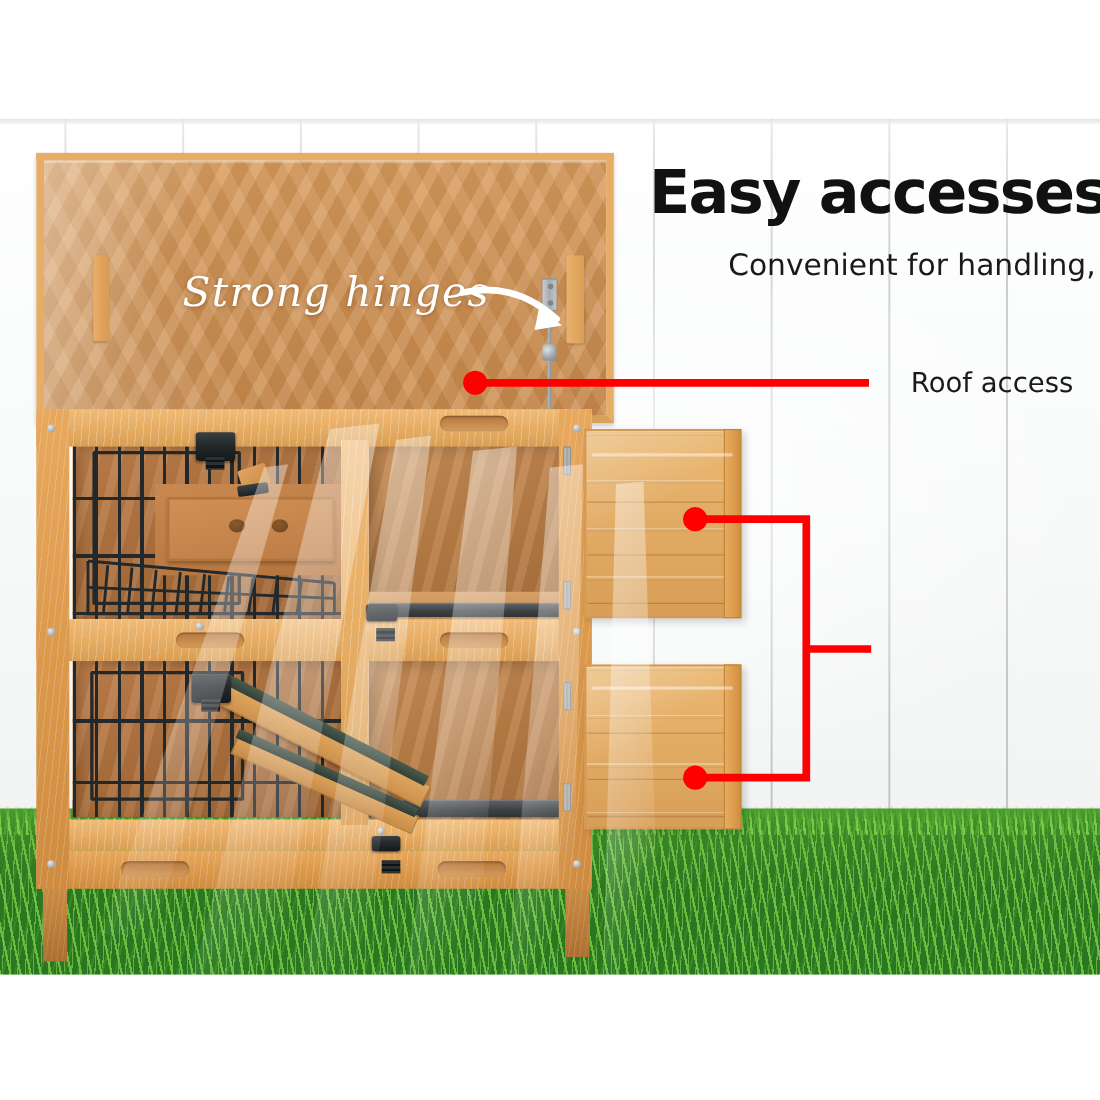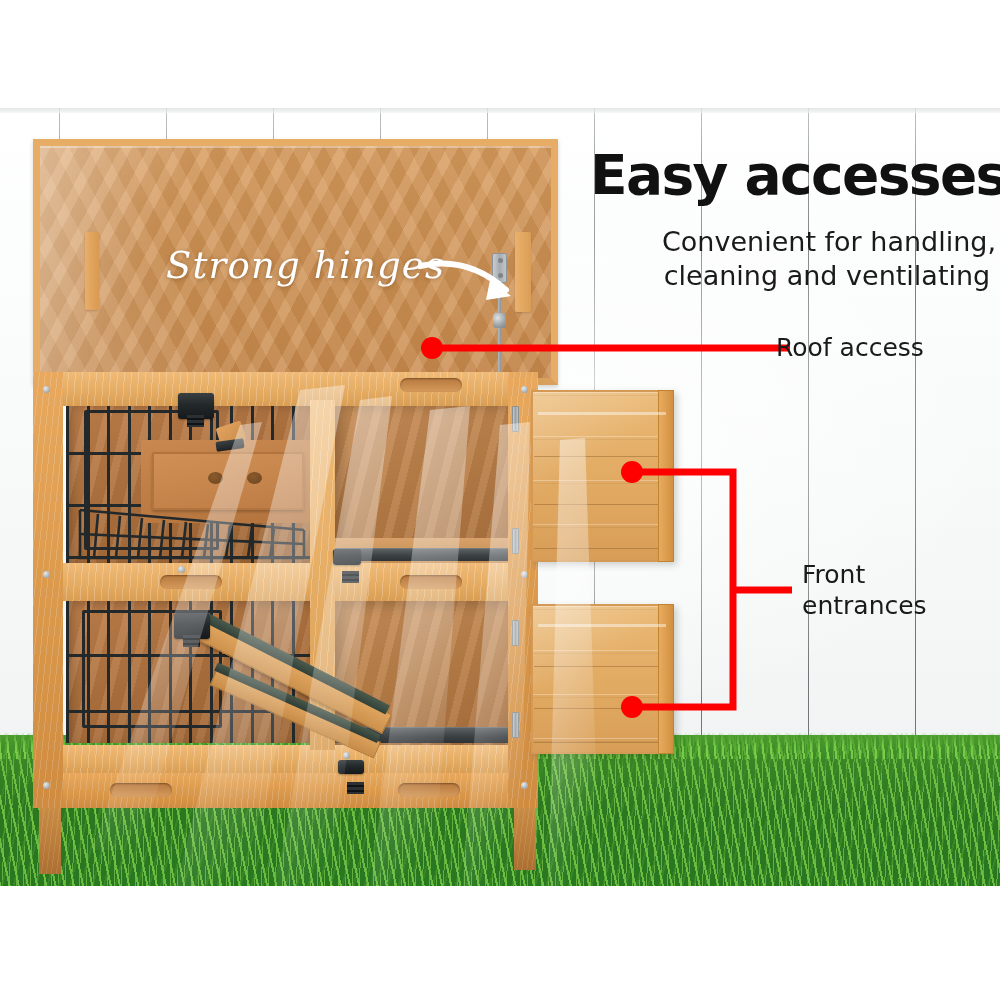--- a/index.html
+++ b/index.html
@@ -238,21 +238,21 @@
               font-family:"DejaVu Sans", sans-serif;
               font-weight:bold; font-size:55px; letter-spacing:-1.6px;
               color:#111111; white-space:nowrap; line-height:1;margin-left:17px; }
   .subhead { position:absolute; left:662px; top:225px; width:330px; z-index:70;
              font-family:"DejaVu Sans", sans-serif;
              font-size:27px; line-height:1.25; color:#1a1a1a; text-align:center; }
   .subhead div { white-space:nowrap; }
 
   .label { position:absolute; z-index:70; font-family:"DejaVu Sans", sans-serif;
            font-size:25px; color:#1a1a1a; line-height:1.22; }
-  .label-roof { left:776px; top:333px; white-space:nowrap;text-align:right; }
+  .label-roof { left:828px; top:333px; white-space:nowrap;text-align:right; }
   .label-front { left:802px; top:560px; }
 
   .script { position:absolute; left:166px; top:244px; z-index:60;
             font-family:"DejaVu Serif", serif; font-style:italic;
             font-size:37px; color:#ffffff; letter-spacing:1.2px;
             text-shadow:0 1px 4px rgba(90,55,20,.45); white-space:nowrap; }
 
   .callouts { position:absolute; left:0; top:0; width:1000px; height:1000px; z-index:65; }
 
 </style>
@@ -415,23 +415,18 @@
   <div class="script">Strong hinges</div>
   <svg style="position:absolute; left:418px; top:256px; width:110px; height:60px; z-index:60;" viewBox="0 0 110 60">
     <path d="M2,10 C38,2 66,14 88,34" stroke="#ffffff" stroke-width="6" fill="none" stroke-linecap="round"></path>
     <path d="M72,24 L93,40 L68,44 Z" fill="#ffffff"></path>
   </svg>
 
   <div class="headline">Easy accesses</div>
 
   <div class="subhead">
     <div>Convenient for handling,</div>
-    <div>cleaning and ventilating</div>
   </div>
 
   <div class="label label-roof">Roof access</div>
 
-  <div class="label label-front">
-    <div>Front</div>
-    <div>entrances</div>
-  </div>
 
 </div>
 
 </body></html>

